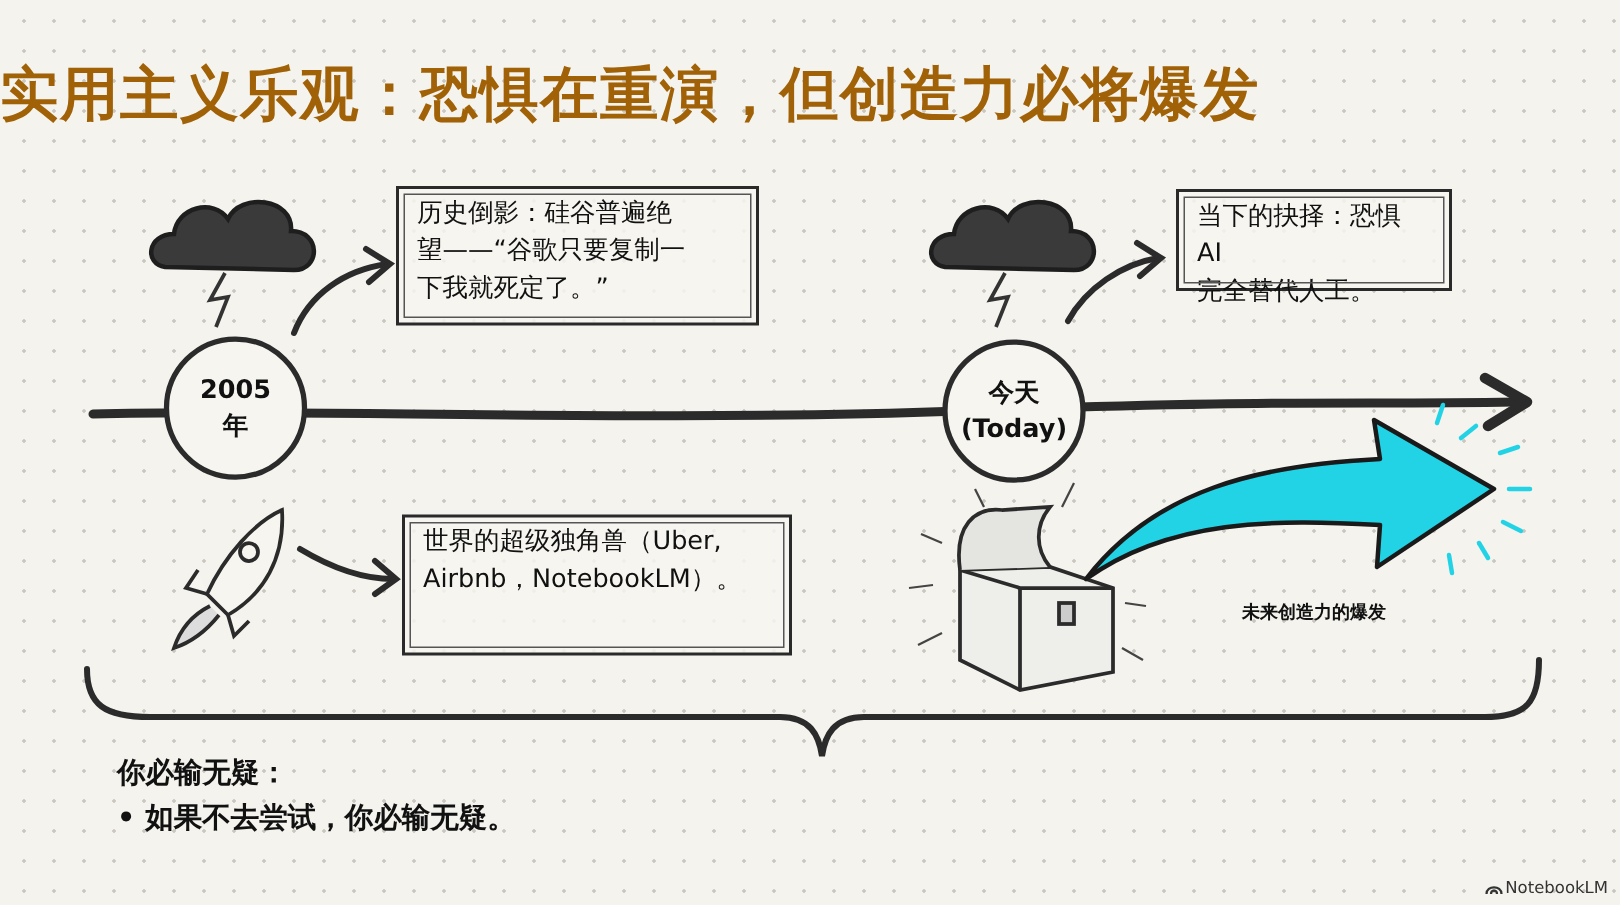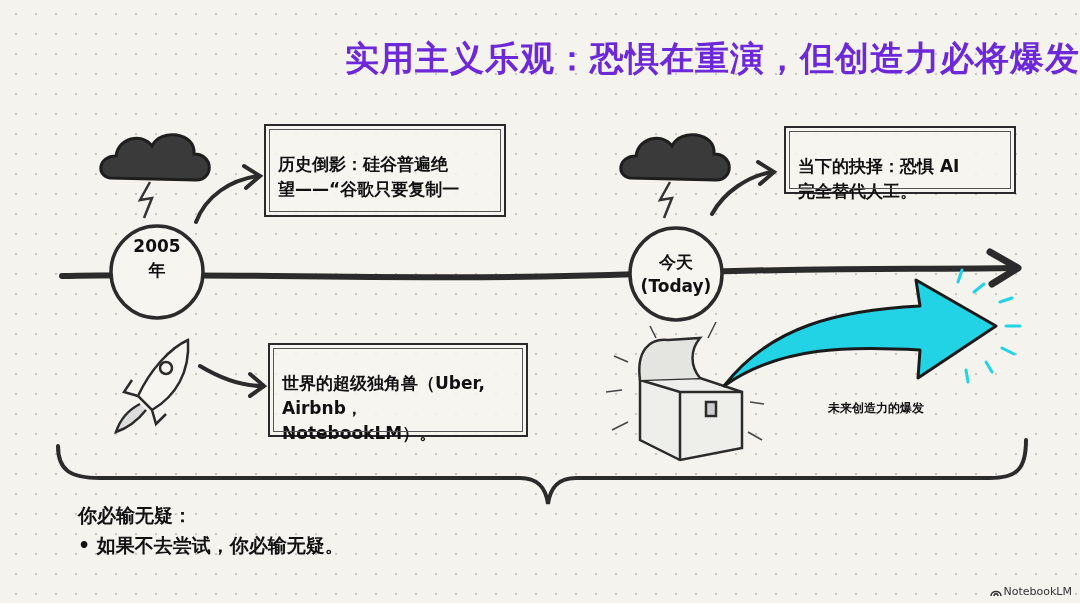--- a/index.html
+++ b/index.html
@@ -7,28 +7,28 @@
     width: 1080px; height: 603px; overflow: hidden; position: relative;
     background-color: #f4f3ee;
     background-image: radial-gradient(circle, #c9c7bf 1px, transparent 1.3px);
     background-size: 20px 20px;
     background-position: 6px 4px;
     font-family: "DejaVu Sans", "Liberation Sans", sans-serif;
     color: #111;
   }
   .title {
     position: absolute; left: 0; top: 36px; width: 1080px;
-    text-align: right; font-size: 34px; font-weight: bold; letter-spacing: 1px;
-    color: #6d28d9;
+    text-align: left; font-size: 39px; font-weight: bold; letter-spacing: 1px;
+    color: #a16207;
   }
   svg.art { position: absolute; left: 0; top: 0; }
   .box {
     position: absolute; border: 2.5px solid #2a2a2a; outline: 1px solid #555;
     outline-offset: -6px; background: rgba(246,245,240,0.85);
-    font-size: 17px; font-weight: bold; line-height: 25px; padding: 26px 12px;
+    font-size: 17px; font-weight: normal; line-height: 25px; padding: 4px 12px;
     box-sizing: border-box; color: #111;
   }
   .box span { display: block; }
   .node-label {
     position: absolute; text-align: center; font-size: 17px; font-weight: bold; line-height: 24px;
   }
   .node-label span { display: block; }
   .future-label { position: absolute; font-size: 12px; font-weight: bold; }
   .rules { position: absolute; left: 78px; top: 500px; font-size: 19px; font-weight: bold; line-height: 30px; }
   .rules div { white-space: nowrap; }
@@ -96,34 +96,35 @@
     <line x1="1000" y1="302" x2="1012" y2="298"></line>
       <line x1="1006" y1="326" x2="1020" y2="326"></line>
     <line x1="1002" y1="348" x2="1014" y2="354"></line>
       <line x1="986" y1="362" x2="992" y2="372"></line>
     <line x1="966" y1="370" x2="968" y2="382"></line>
   </g>
 
   <path d="M58 446 C 58 470, 70 478, 100 478 L 520 478 C 540 478, 546 490, 548 504 C 550 490, 556 478, 576 478 L 990 478 C 1018 478, 1026 468, 1026 440" stroke="#2b2b2b" stroke-width="4" fill="none" stroke-linecap="round"></path>
 </svg>
 
-<div class="node-label" style="left:111px; top:234px; width:92px;">
+<div class="node-label" style="left:111px; top:248px; width:92px;">
   <span>2005</span>
   <span>年</span>
 </div>
 <div class="node-label" style="left:630px; top:250px; width:92px;">
   <span>今天</span>
   <span>(Today)</span>
 </div>
 
 <div class="box" style="left:264px; top:124px; width:242px; height:93px;">
   <span>历史倒影：硅谷普遍绝</span>
   <span>望——“谷歌只要复制一</span>
+  <span>下我就死定了。”</span>
 </div>
-<div class="box" style="left:784px; top:126px; width:232px; height:68px;">
+<div class="box" style="left:784px; top:126px; width:184px; height:68px;">
   <span>当下的抉择：恐惧 AI</span>
   <span>完全替代人工。</span>
 </div>
 <div class="box" style="left:268px; top:343px; width:260px; height:94px;">
   <span>世界的超级独角兽（Uber,</span>
   <span>Airbnb，NotebookLM）。</span>
 </div>
 
 <div class="future-label" style="left:828px; top:400px;">未来创造力的爆发</div>
 

